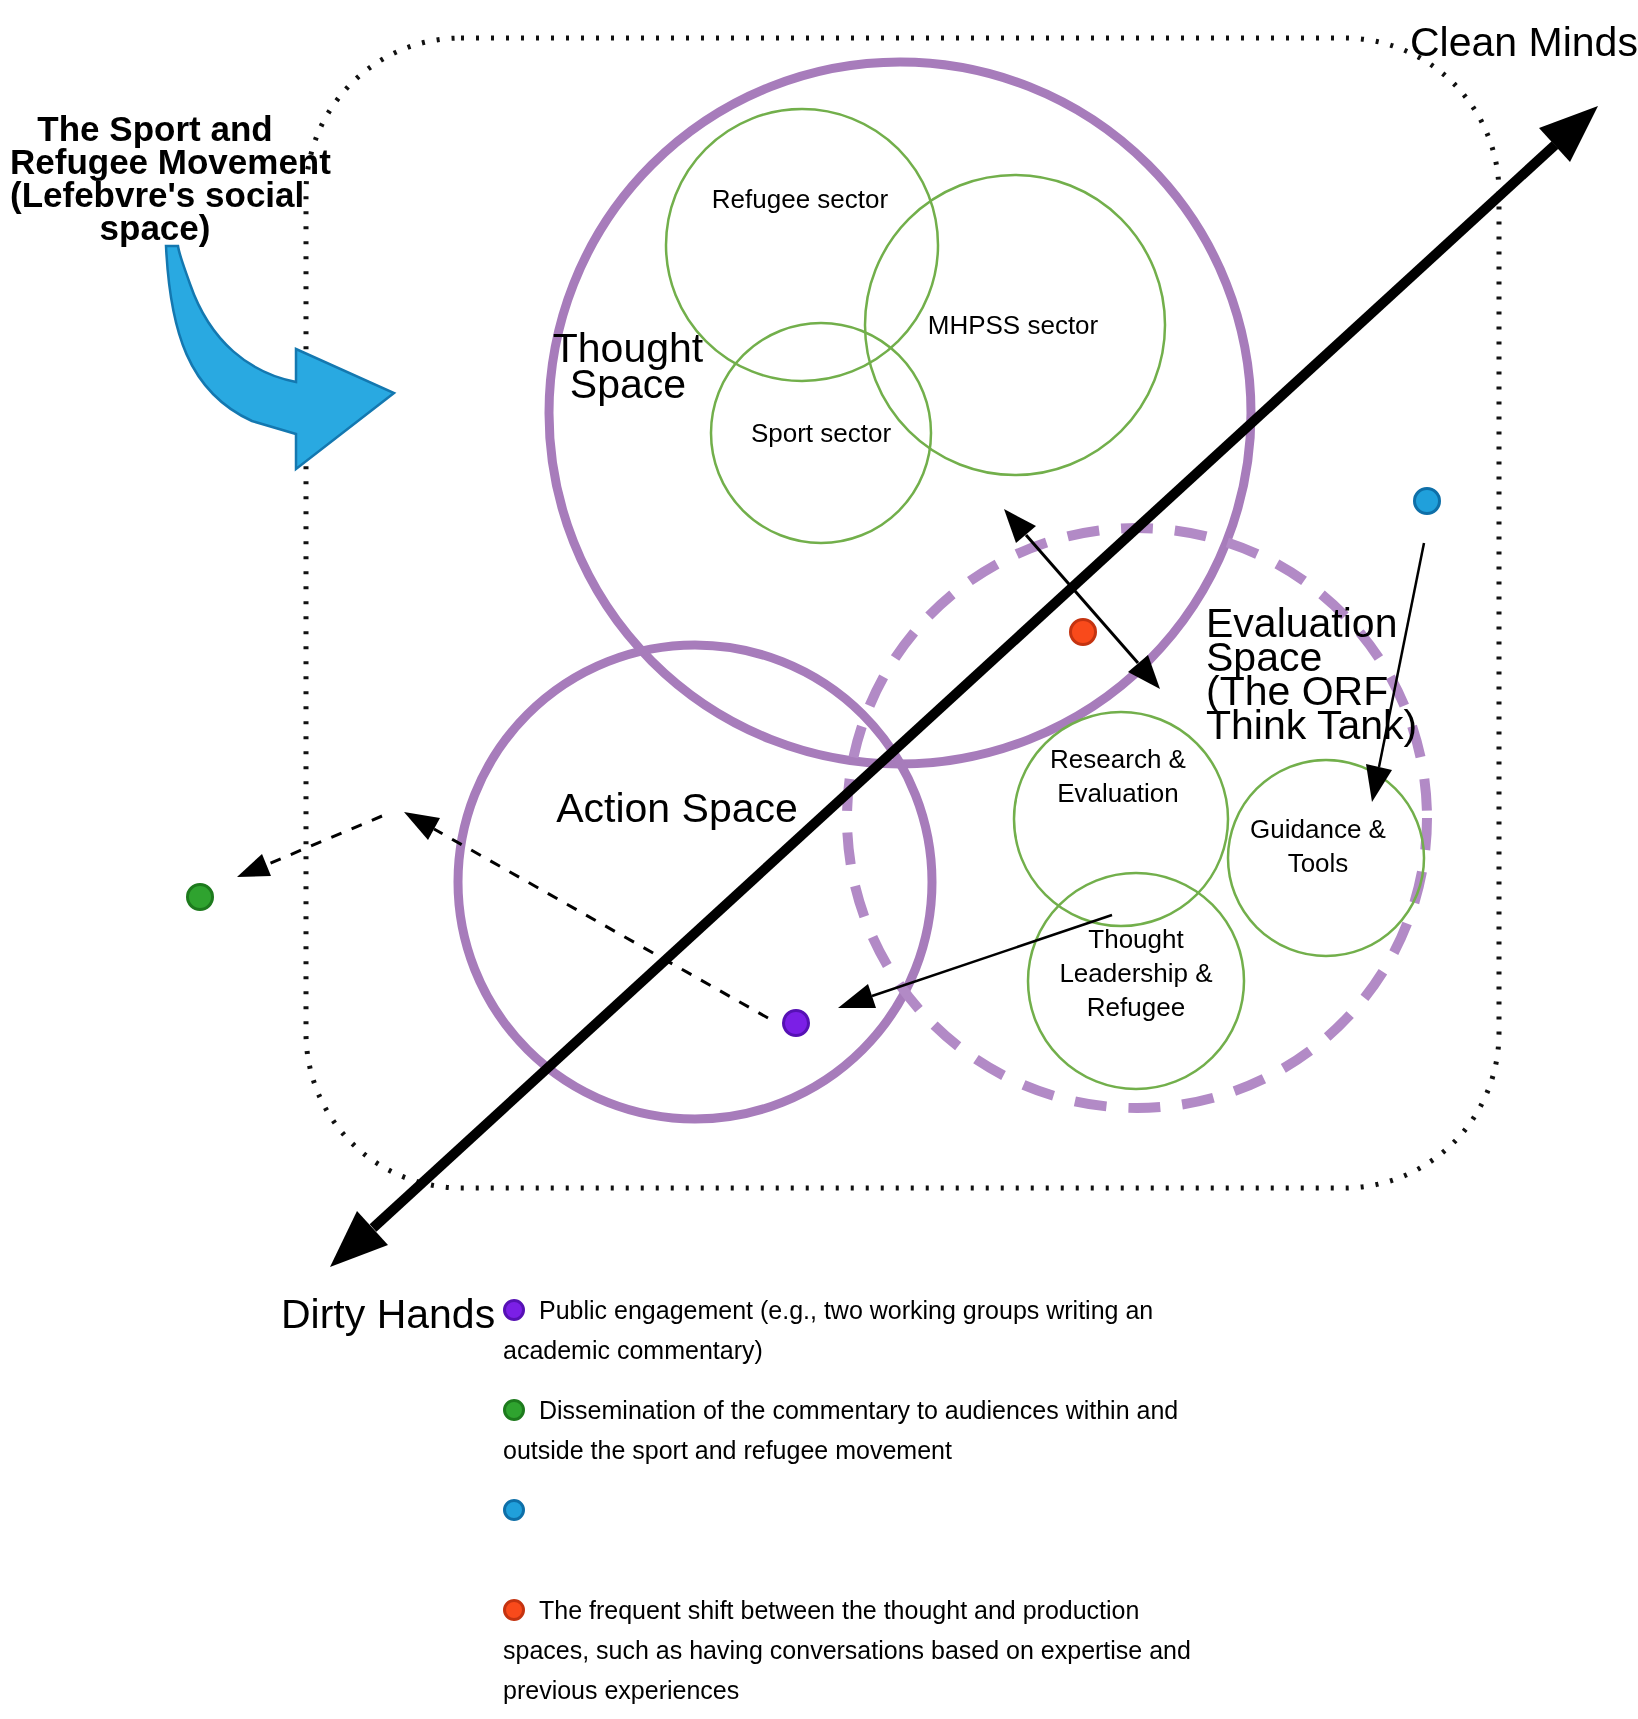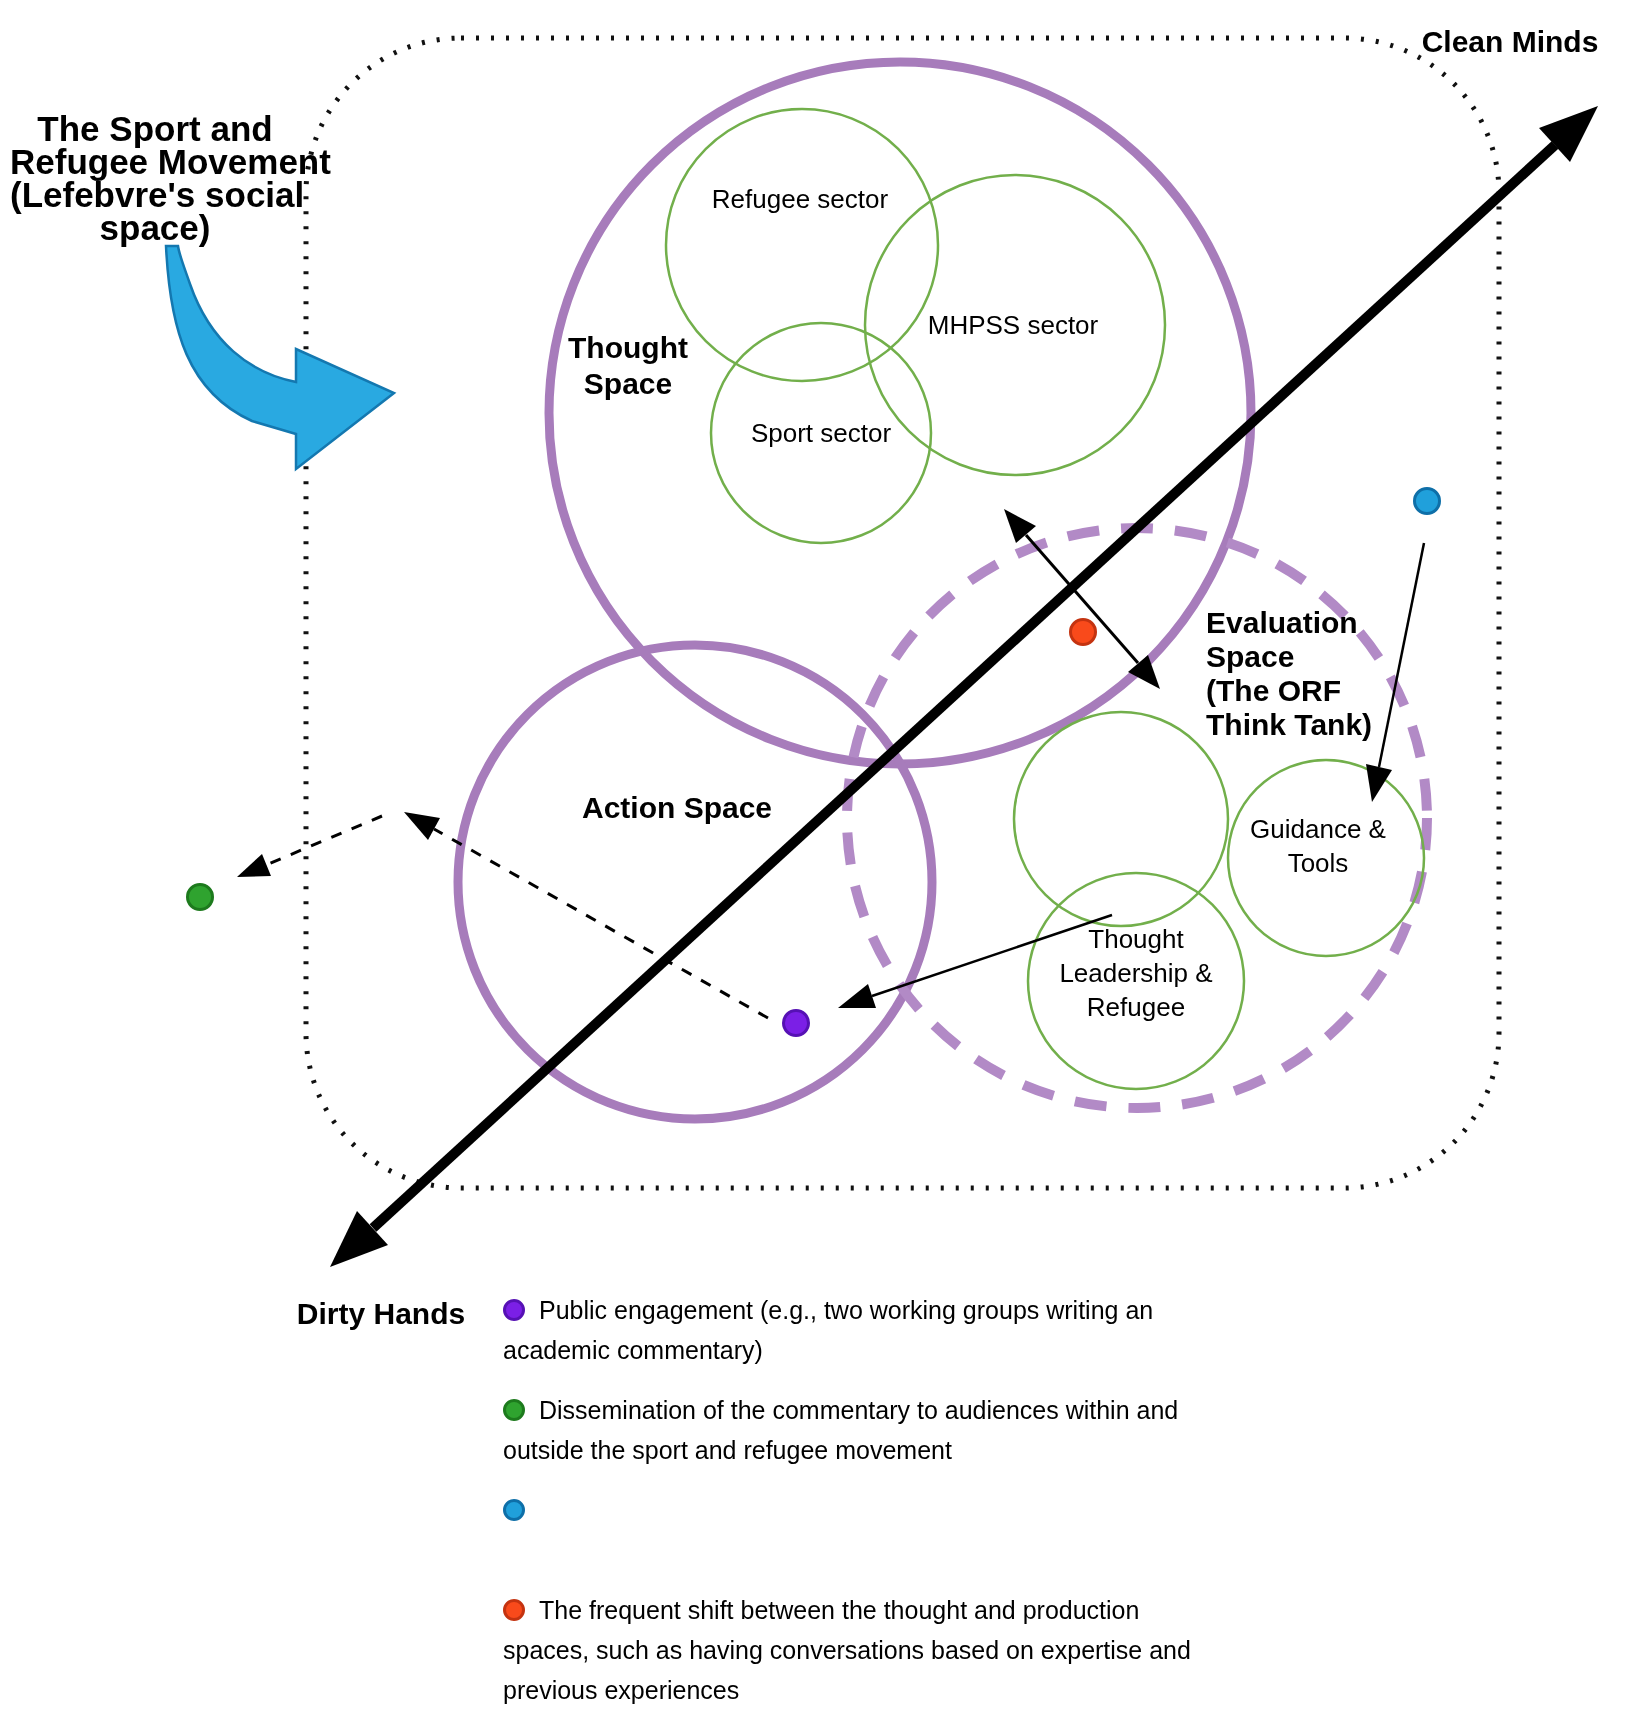--- a/index.html
+++ b/index.html
@@ -3,21 +3,21 @@
 <meta charset="utf-8">
 <style>
   html,body{margin:0;padding:0;background:#ffffff;}
   #stage{position:relative;width:1638px;height:1719px;background:#ffffff;overflow:hidden;
          font-family:"Liberation Sans", sans-serif;color:#000;}
   #shapes{position:absolute;left:0;top:0;width:1638px;height:1719px;}
   .lbl{position:absolute;white-space:nowrap;}
   .center{text-align:center;}
   .f26{font-size:26px;line-height:34px;}
   .f29b{font-size:35px;line-height:33px;font-weight:bold;}
-  .f30b{font-size:30px;line-height:36px;font-weight:bold;}
+  .f30b{font-size:41px;line-height:36px;font-weight:normal;}
   .dot-big{position:absolute;width:22px;height:22px;border-radius:50%;border:3px solid #000;}
   #legend{position:absolute;left:503px;top:0;width:730px;}
   .legend-item{position:absolute;left:0;width:724px;font-size:25px;line-height:40px;white-space:normal;}
   .legend-dot{display:inline-block;width:16px;height:16px;border-radius:50%;border:3px solid #000;
               margin-right:14px;vertical-align:-2px;}
 </style>
 </head>
 <body>
 
 <div id="stage">
@@ -84,20 +84,24 @@
     <div>Evaluation</div>
     <div>Space</div>
     <div>(The ORF</div>
     <div>Think Tank)</div>
   </div>
 
   <div class="lbl center f26" style="left:670px;top:182px;width:260px;">Refugee sector</div>
   <div class="lbl center f26" style="left:883px;top:308px;width:260px;">MHPSS sector</div>
   <div class="lbl center f26" style="left:691px;top:416px;width:260px;">Sport sector</div>
 
+  <div class="lbl center f26" style="left:998px;top:742px;width:240px;">
+    <div>Research &amp;</div>
+    <div>Evaluation</div>
+  </div>
   <div class="lbl center f26" style="left:1198px;top:812px;width:240px;">
     <div>Guidance &amp;</div>
     <div>Tools</div>
   </div>
   <div class="lbl center f26" style="left:1016px;top:922px;width:240px;">
     <div>Thought</div>
     <div>Leadership &amp;</div>
     <div>Refugee</div>
   </div>
 

